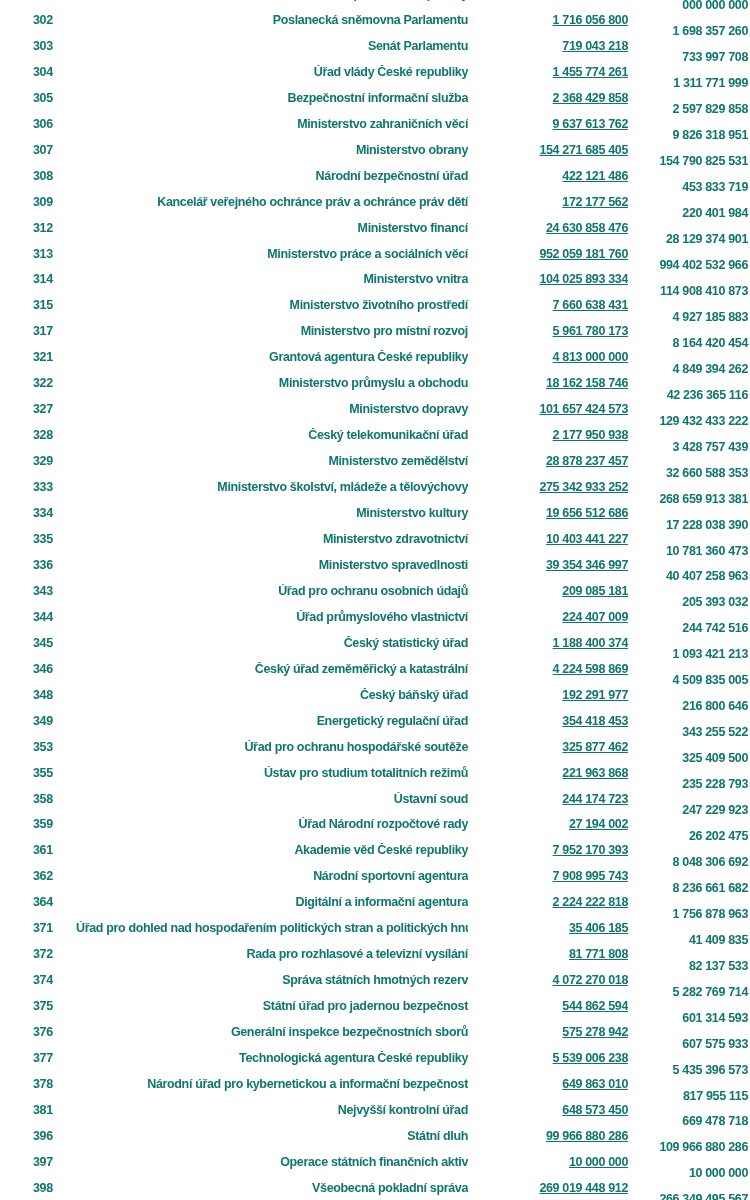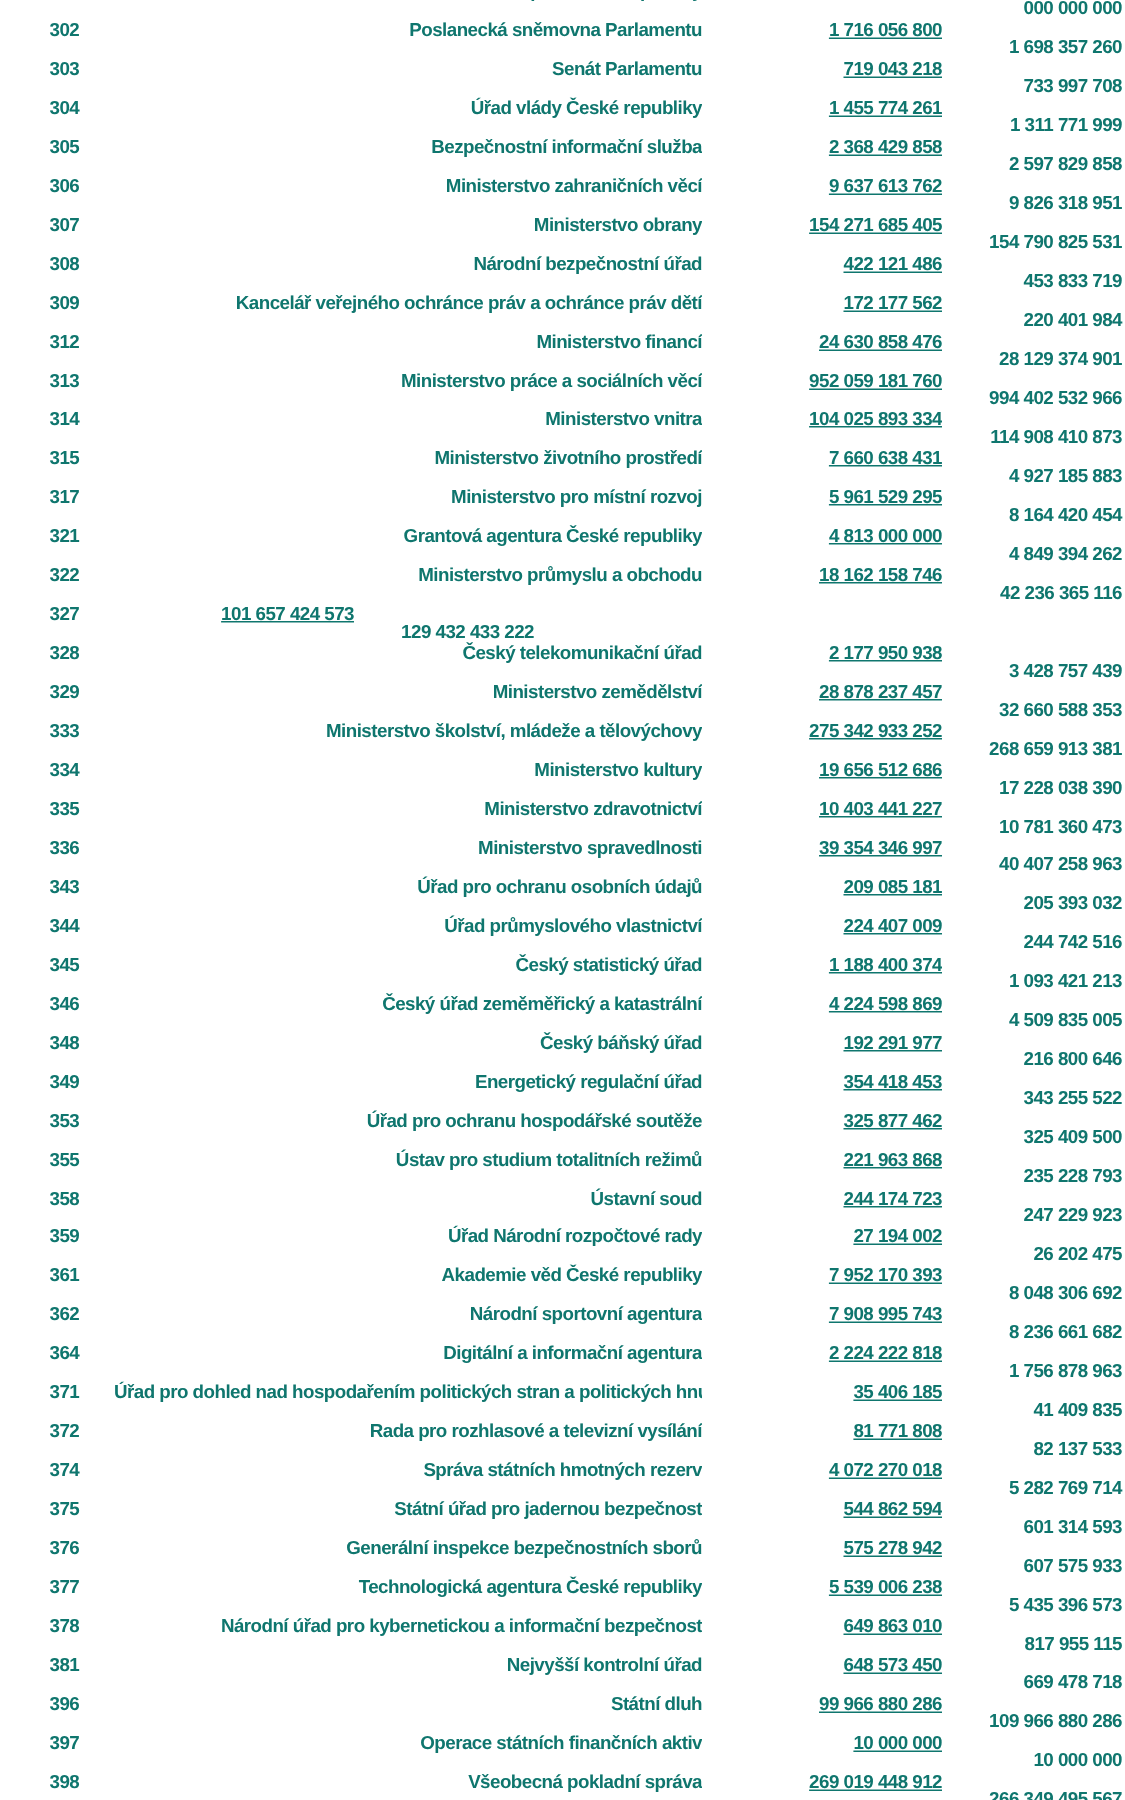--- a/index.html
+++ b/index.html
@@ -150,40 +150,41 @@
   <div class="row">
     <div class="cell cell-num">315</div>
     <div class="cell cell-name">Ministerstvo životního prostředí</div>
     <div class="cell cell-v1">7 660 638 431</div>
     <div class="cell cell-v2">4 927 185 883</div>
   </div>
 
   <div class="row">
     <div class="cell cell-num">317</div>
     <div class="cell cell-name">Ministerstvo pro místní rozvoj</div>
-    <div class="cell cell-v1">5 961 529 295</div>
+    <div class="cell cell-v1">5 961 780 173</div>
     <div class="cell cell-v2">8 164 420 454</div>
   </div>
 
   <div class="row">
     <div class="cell cell-num">321</div>
     <div class="cell cell-name">Grantová agentura České republiky</div>
     <div class="cell cell-v1">4 813 000 000</div>
     <div class="cell cell-v2">4 849 394 262</div>
   </div>
 
   <div class="row">
     <div class="cell cell-num">322</div>
     <div class="cell cell-name">Ministerstvo průmyslu a obchodu</div>
     <div class="cell cell-v1">18 162 158 746</div>
     <div class="cell cell-v2">42 236 365 116</div>
   </div>
 
   <div class="row">
     <div class="cell cell-num">327</div>
+    <div class="cell cell-name">Ministerstvo dopravy</div>
     <div class="cell cell-v1">101 657 424 573</div>
     <div class="cell cell-v2">129 432 433 222</div>
   </div>
 
   <div class="row">
     <div class="cell cell-num">328</div>
     <div class="cell cell-name">Český telekomunikační úřad</div>
     <div class="cell cell-v1">2 177 950 938</div>
     <div class="cell cell-v2">3 428 757 439</div>
   </div>

